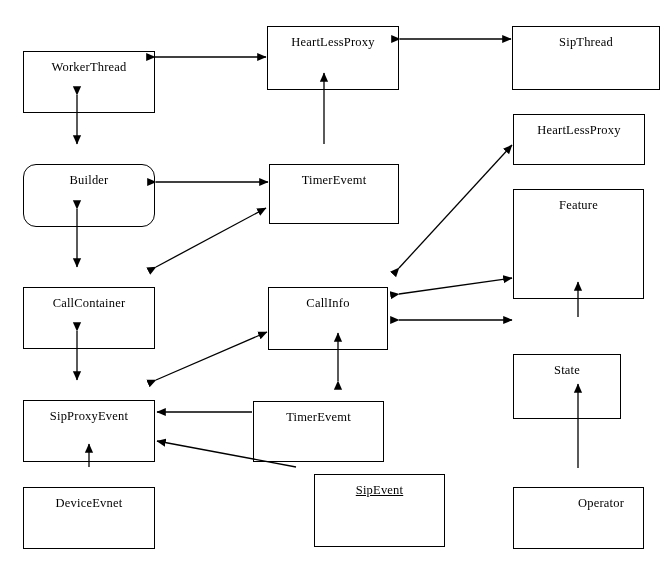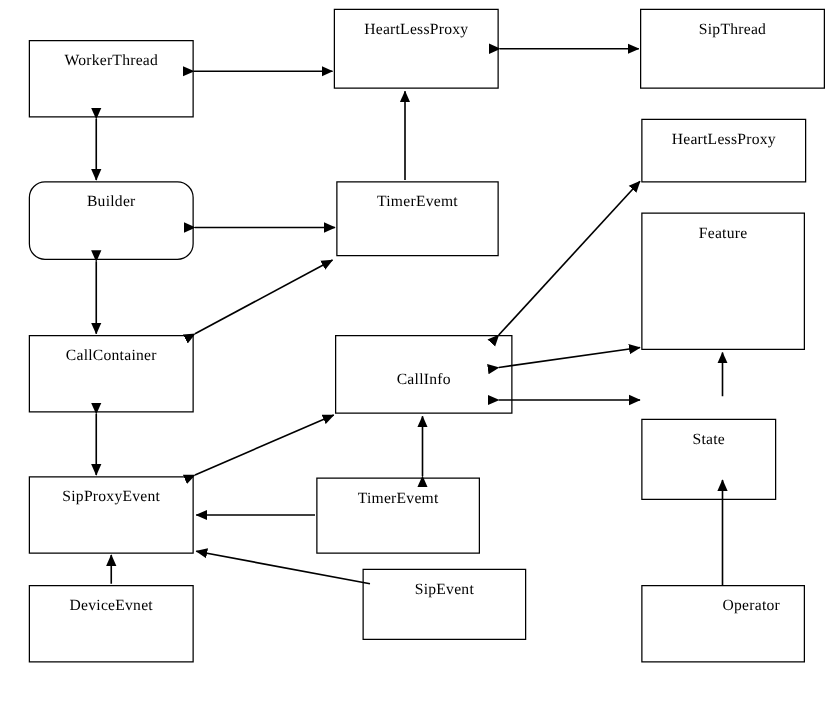--- a/index.html
+++ b/index.html
@@ -26,20 +26,21 @@
   }
   .node {
     position: absolute;
     box-sizing: border-box;
     border: 1px solid #000000;
     background: transparent;
     display: flex;
     align-items: flex-start;
     justify-content: center;
     z-index: 2;
+    margin-top: 19px;
   }
   .node-label {
     display: block;
     padding-top: 9px;
     font-size: 12.5px;
     line-height: 1.1;
     color: #000000;
     letter-spacing: 0.2px;
     white-space: nowrap;
     font-family: "Liberation Serif", "DejaVu Serif", serif;
@@ -115,36 +116,36 @@
       </div>
       <div class="node" style="left: 513px; top: 95px; width: 132px; height: 51px;">
         <span class="node-label">HeartLessProxy</span>
       </div>
       <div class="node" style="left: 513px; top: 170px; width: 131px; height: 110px;">
         <span class="node-label">Feature</span>
       </div>
       <div class="node" style="left: 23px; top: 268px; width: 132px; height: 62px;">
         <span class="node-label">CallContainer</span>
       </div>
-      <div class="node" style="left: 268px; top: 268px; width: 142px; height: 63px; align-items: center;">
+      <div class="node" style="left: 268px; top: 268px; width: 120px; height: 63px;">
         <span class="node-label">CallInfo</span>
       </div>
       <div class="node" style="left: 513px; top: 335px; width: 108px; height: 65px;">
         <span class="node-label">State</span>
       </div>
       <div class="node" style="left: 23px; top: 381px; width: 132px; height: 62px;">
         <span class="node-label">SipProxyEvent</span>
       </div>
       <div class="node" style="left: 253px; top: 382px; width: 131px; height: 61px;">
         <span class="node-label">TimerEvemt</span>
       </div>
       <div class="node" style="left: 23px; top: 468px; width: 132px; height: 62px;">
         <span class="node-label">DeviceEvnet</span>
       </div>
-      <div class="node" style="left: 290px; top: 455px; width: 131px; height: 57px;">
+      <div class="node" style="left: 314px; top: 455px; width: 131px; height: 73px; text-decoration: underline;">
         <span class="node-label">SipEvent</span>
       </div>
       <div class="node" style="left: 513px; top: 468px; width: 131px; height: 62px; padding-left: 45px;">
         <span class="node-label">Operator</span>
       </div>
     </div>
 
 
 </div>
 

